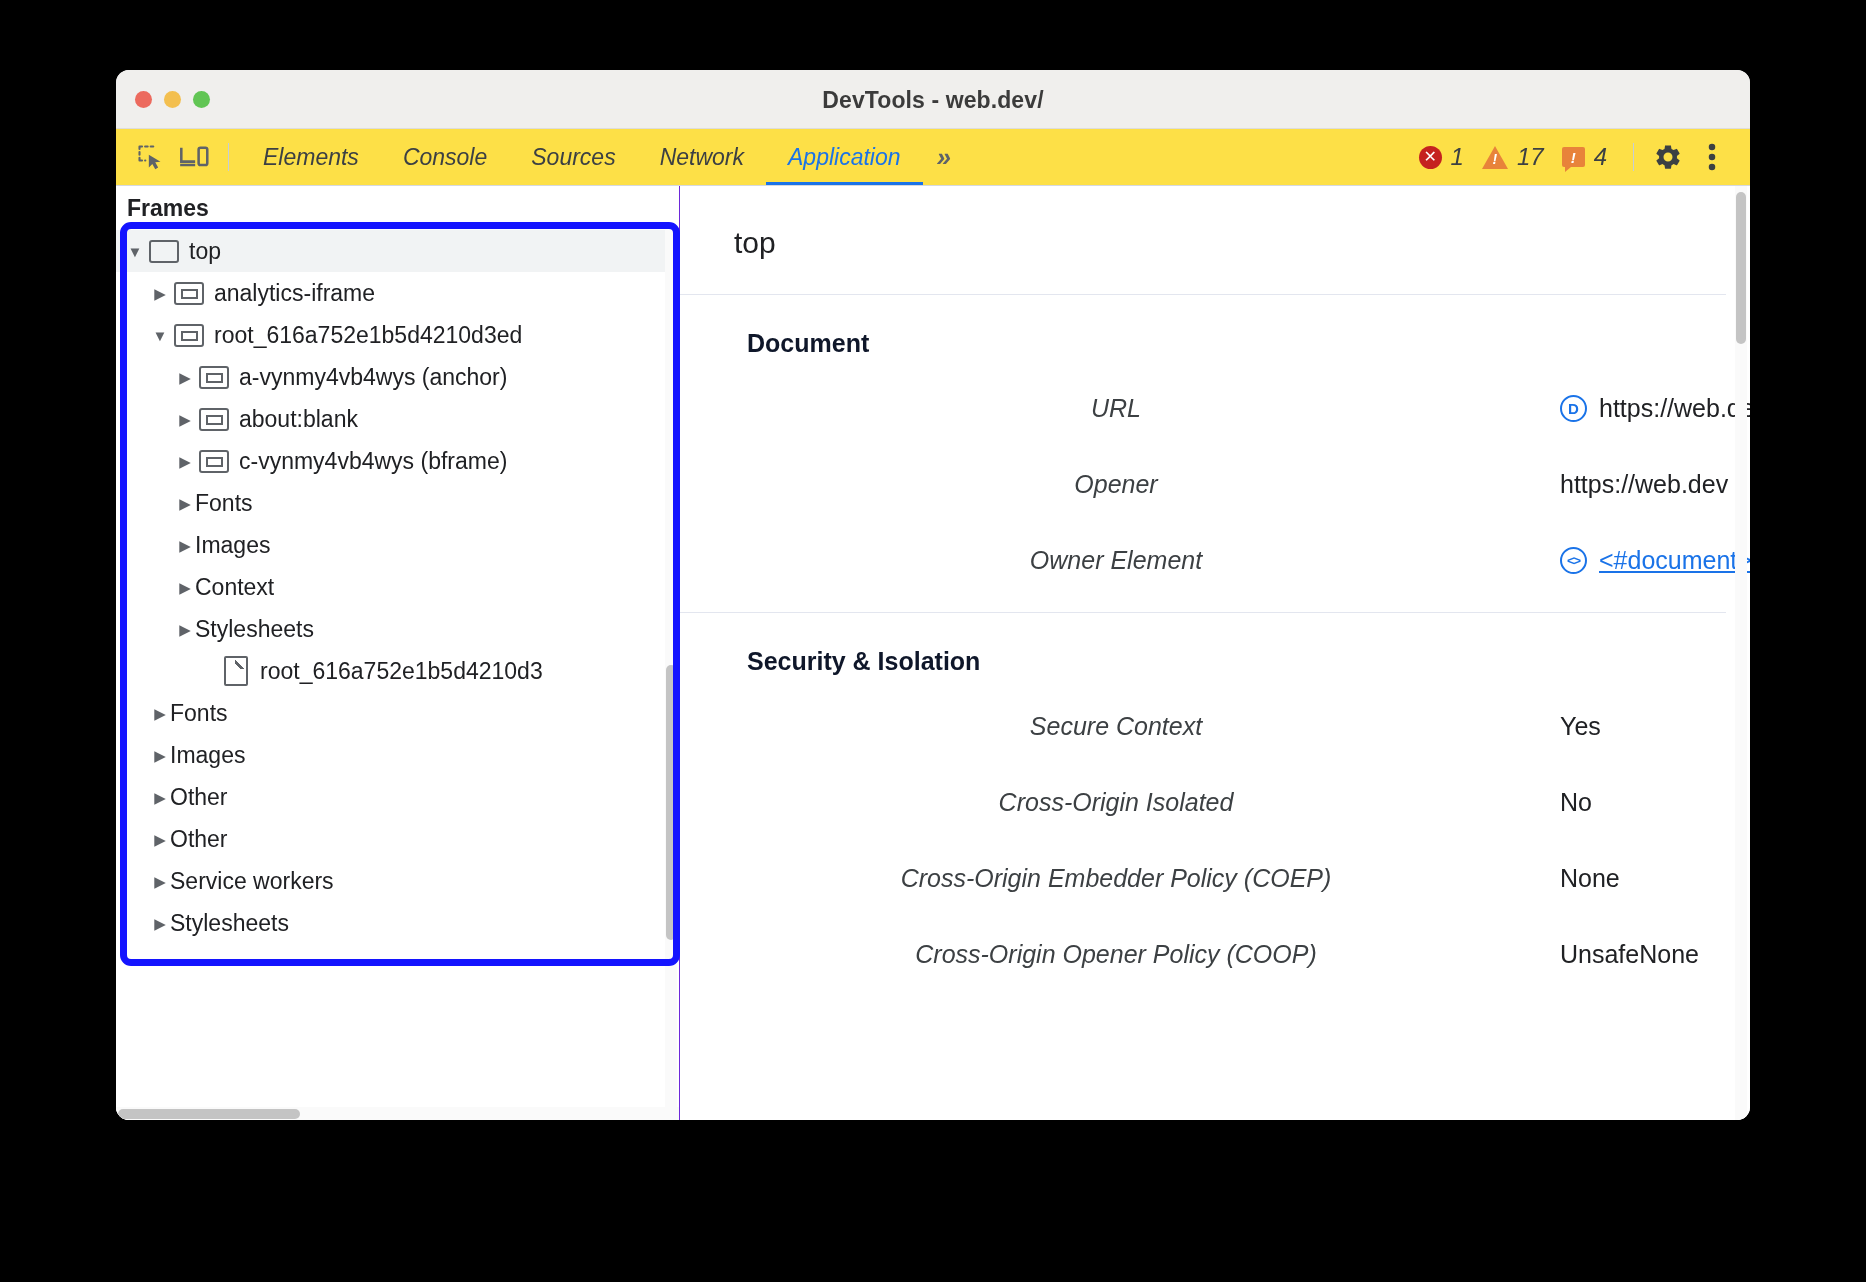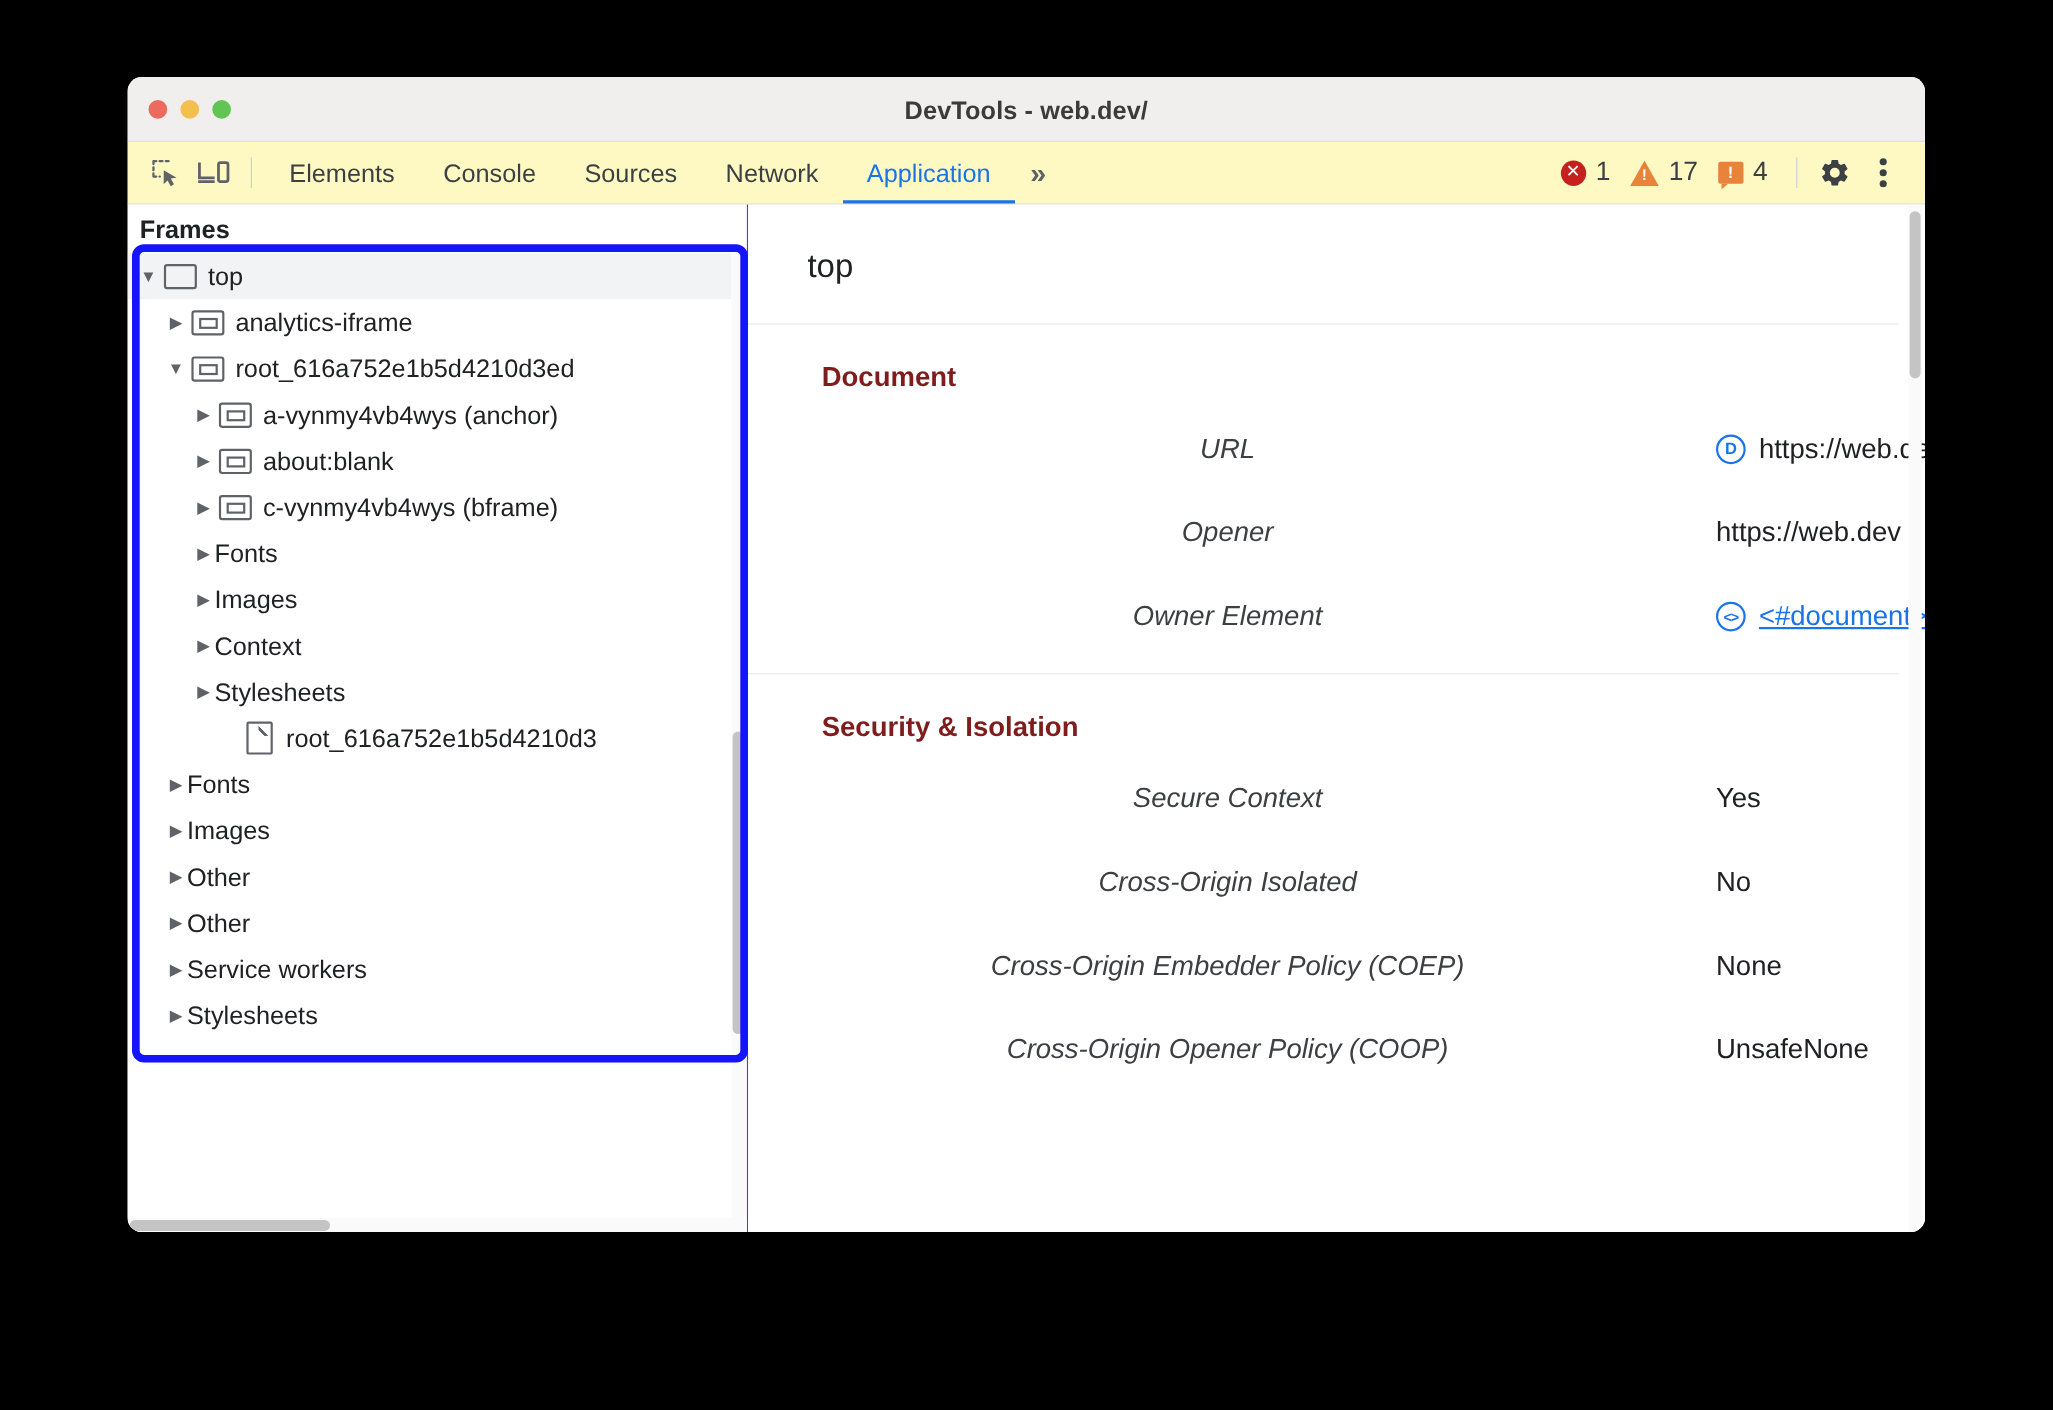--- a/index.html
+++ b/index.html
@@ -47,26 +47,27 @@
     text-align: center;
     font-size: 23px;
     font-weight: bold;
     color: #3b3b3b;
     letter-spacing: .1px;
   }
 
   
   #toolbar {
     height: 57px;
-    background: #fef9c3;
+    background: #fde047;
     border-bottom: 1px solid #d5d9e0;
     display: flex;
     align-items: center;
     flex: none;
     padding: 0 16px 0 12px;
+    font-style: italic;
   }
   .tb-icon {
     width: 44px; height: 44px;
     display: flex; align-items: center; justify-content: center;
     color: #5f6368;
     flex: none;
   }
   .tb-sep {
     width: 1px; height: 28px;
     background: #c6cdd8;
@@ -272,21 +273,21 @@
     color: #202124;
     padding: 40px 0 34px 54px;
   }
   .section-div { border-top: 1px solid #e3e6ef; }
   .section { padding: 34px 0 14px 0; }
   .section h2 {
     margin: 0 0 12px 0;
     padding-left: 67px;
     font-size: 25px;
     font-weight: bold;
-    color: #7f1d1d;
+    color: #0f172a;
   }
   .kv {
     display: flex;
     align-items: center;
     min-height: 76px;
   }
   .kv .k {
     width: 880px;
     flex: none;
     text-align: center;

